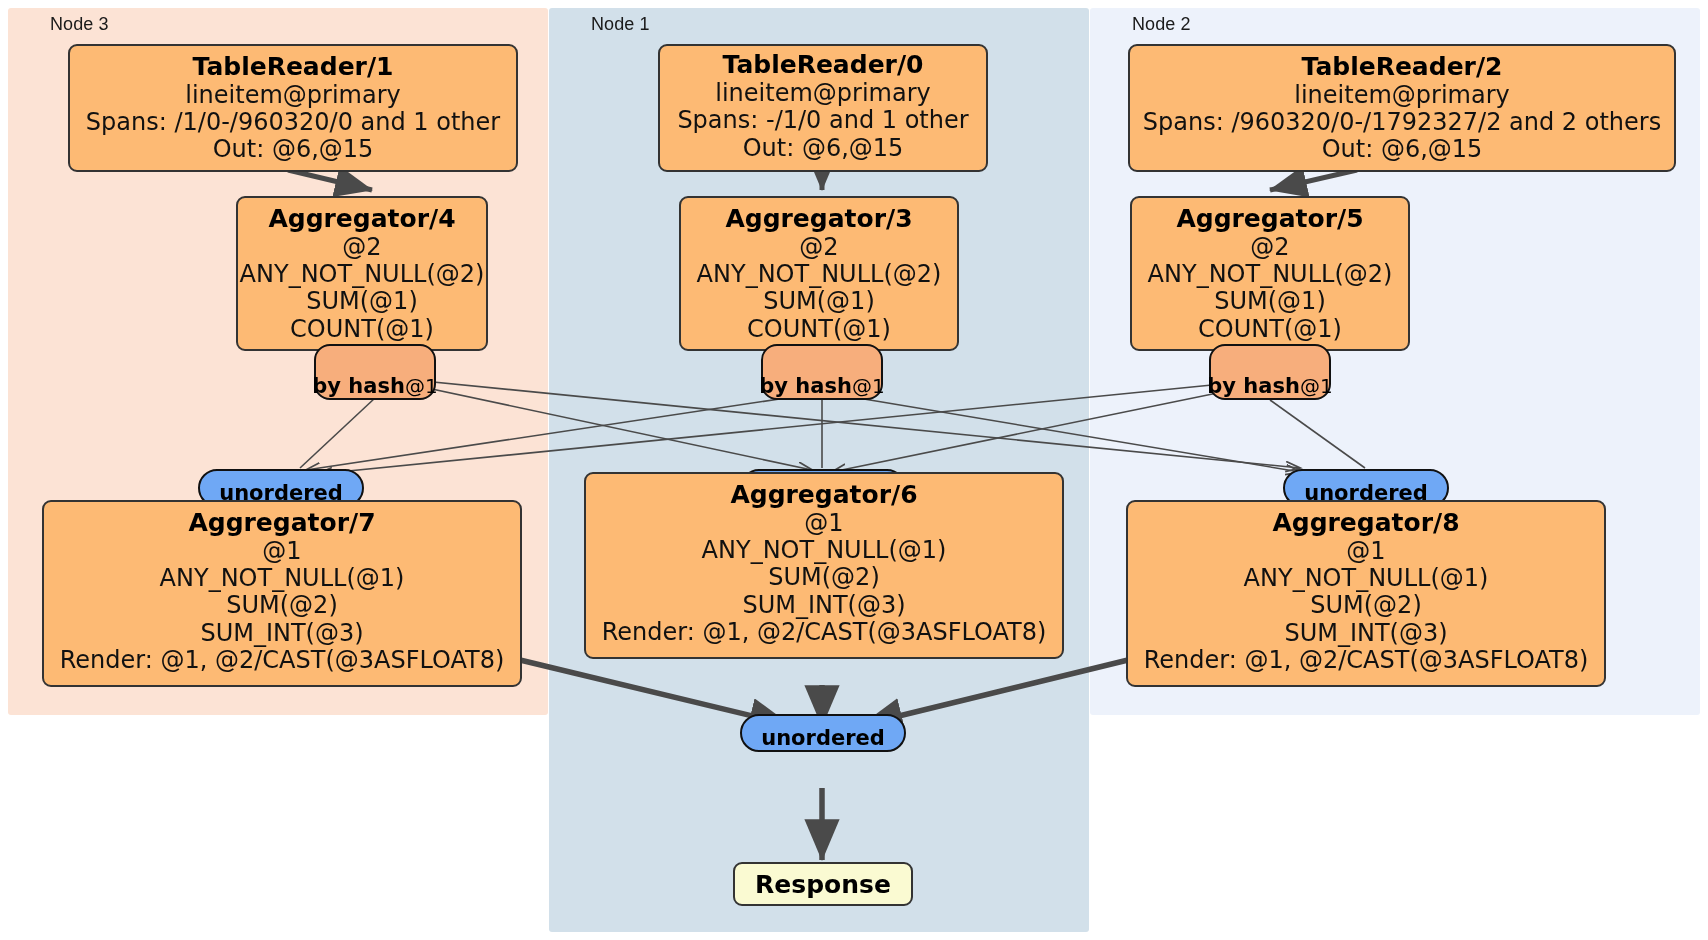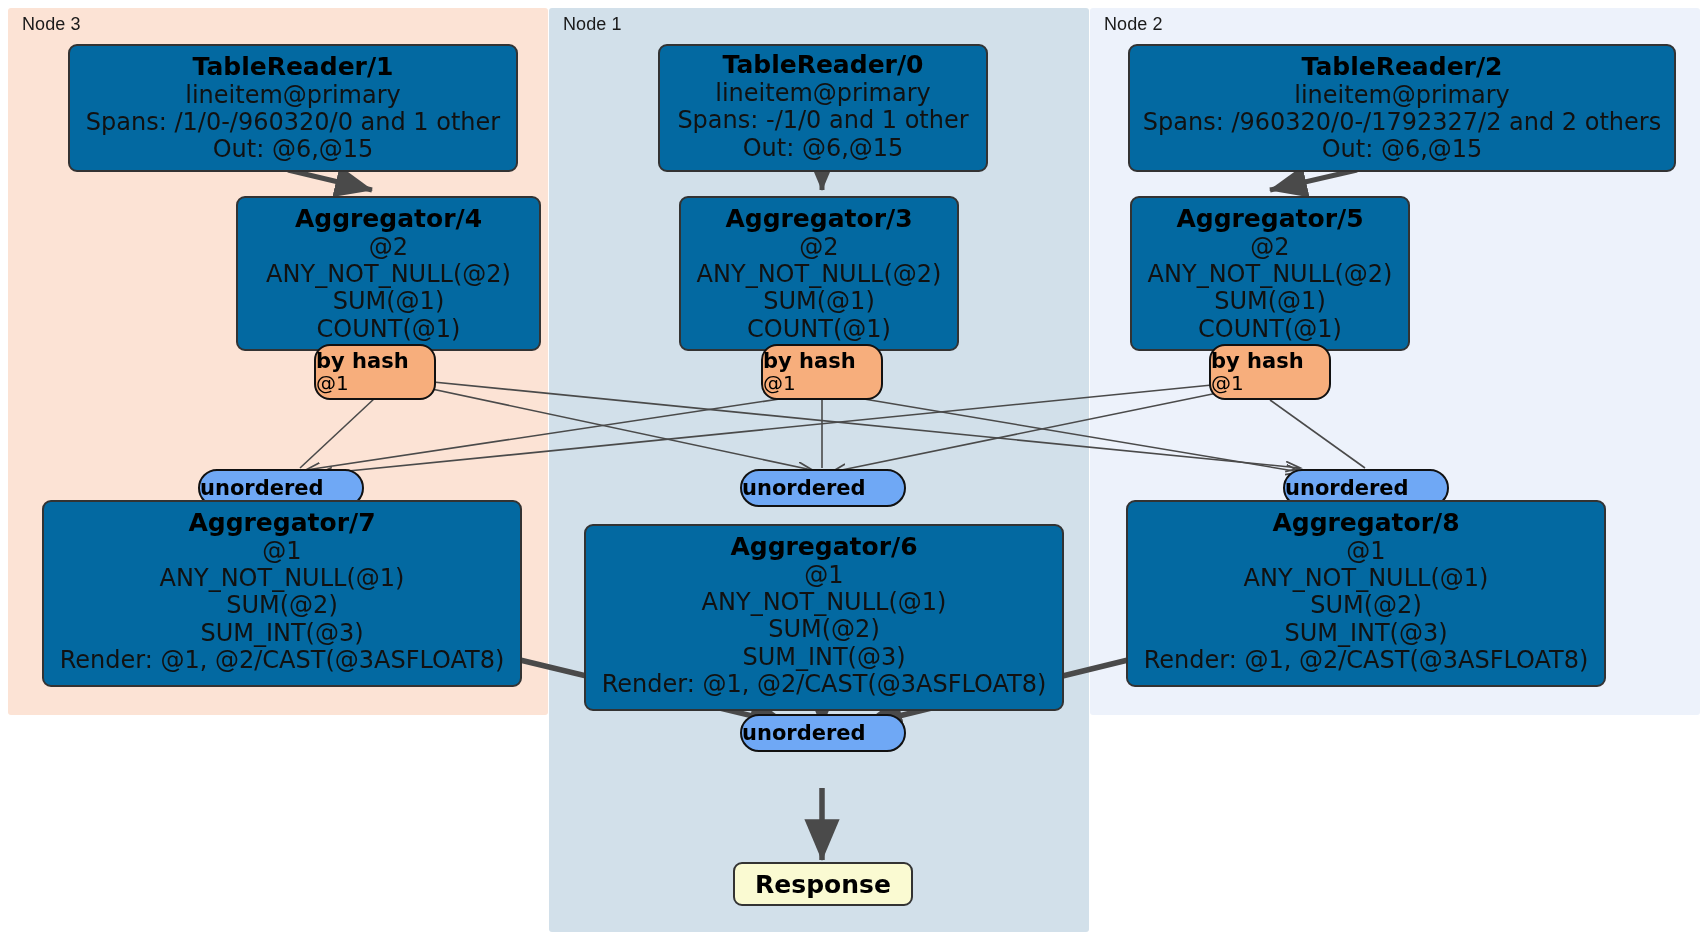--- a/index.html
+++ b/index.html
@@ -2,40 +2,40 @@
 <html><head>
 <meta charset="utf-8">
 <style>
   html,body{margin:0;padding:0;background:#ffffff;}
   body{width:1708px;height:940px;position:relative;overflow:hidden;
        font-family:"DejaVu Sans","Liberation Sans",sans-serif;}
   #stage{position:absolute;left:0;top:0;width:1708px;height:940px;}
 
   .node-panel{position:absolute;border-radius:3px;}
   .node-panel-label{position:absolute;font-size:18px;color:#1a1a1a;
-       font-family:"Liberation Sans","DejaVu Sans",sans-serif;letter-spacing:0.1px;}
+       font-family:"Liberation Sans","DejaVu Sans",sans-serif;letter-spacing:0.1px;margin-left:28px;}
 
   svg.edges{position:absolute;left:0;top:0;width:1708px;height:940px;
        pointer-events:none;}
 
-  .box{position:absolute;background:#0369a1;border:2.5px solid #333333;
+  .box{position:absolute;background:#fdba74;border:2.5px solid #333333;
        border-radius:9px;box-sizing:border-box;display:flex;flex-direction:column;
        align-items:center;justify-content:flex-start;padding:6px 12px 8px 12px;}
   .box .title{font-weight:bold;font-size:25px;color:#000;line-height:1.18;
        white-space:nowrap;}
   .box .line{font-size:24px;color:#111;line-height:1.14;white-space:nowrap;
        font-family:"DejaVu Sans","Liberation Sans",sans-serif;}
 
   .small-box{position:absolute;background:#FAFAD2;border:2.5px solid #333333;
        border-radius:9px;box-sizing:border-box;display:flex;align-items:center;
        justify-content:center;}
   .small-box .title{font-weight:bold;font-size:25px;color:#000;white-space:nowrap;}
 
   .pill{position:absolute;box-sizing:border-box;border:2.5px solid #111;
-       display:flex;flex-direction:column;align-items:flex-start;justify-content:center;
+       display:flex;flex-direction:row;align-items:flex-end;justify-content:center;
        line-height:1.08;}
   .pill.hash{background:#F7AE7C;border-radius:16px;}
   .pill.unord{background:#6FA8F5;border-radius:22px;}
   .pill .p1{font-weight:bold;font-size:21px;color:#000;white-space:nowrap;}
   .pill .p2{font-size:20px;color:#000;white-space:nowrap;}
 </style>
 </head>
 <body>
 
 <div id="stage">
@@ -96,21 +96,21 @@
     <div class="line">Out: @6,@15</div>
   </div>
 
   <div class="box" style="left:1128px;top:44px;width:548px;height:128px;">
     <div class="title">TableReader/2</div>
     <div class="line">lineitem@primary</div>
     <div class="line">Spans: /960320/0-/1792327/2 and 2 others</div>
     <div class="line">Out: @6,@15</div>
   </div>
 
-  <div class="box" style="left:236px;top:196px;width:305px;height:155px;">
+  <div class="box" style="left:236px;top:196px;width:252px;height:155px;">
     <div class="title">Aggregator/4</div>
     <div class="line">@2</div>
     <div class="line">ANY_NOT_NULL(@2)</div>
     <div class="line">SUM(@1)</div>
     <div class="line">COUNT(@1)</div>
   </div>
 
   <div class="box" style="left:679px;top:196px;width:280px;height:155px;">
     <div class="title">Aggregator/3</div>
     <div class="line">@2</div>
@@ -152,21 +152,21 @@
 
   <div class="box" style="left:42px;top:500px;width:480px;height:187px;">
     <div class="title">Aggregator/7</div>
     <div class="line">@1</div>
     <div class="line">ANY_NOT_NULL(@1)</div>
     <div class="line">SUM(@2)</div>
     <div class="line">SUM_INT(@3)</div>
     <div class="line">Render: @1, @2/CAST(@3ASFLOAT8)</div>
   </div>
 
-  <div class="box" style="left:584px;top:524px;width:480px;height:187px;">
+  <div class="box" style="left:584px;top:472px;width:480px;height:187px;">
     <div class="title">Aggregator/6</div>
     <div class="line">@1</div>
     <div class="line">ANY_NOT_NULL(@1)</div>
     <div class="line">SUM(@2)</div>
     <div class="line">SUM_INT(@3)</div>
     <div class="line">Render: @1, @2/CAST(@3ASFLOAT8)</div>
   </div>
 
   <div class="box" style="left:1126px;top:500px;width:480px;height:187px;">
     <div class="title">Aggregator/8</div>

